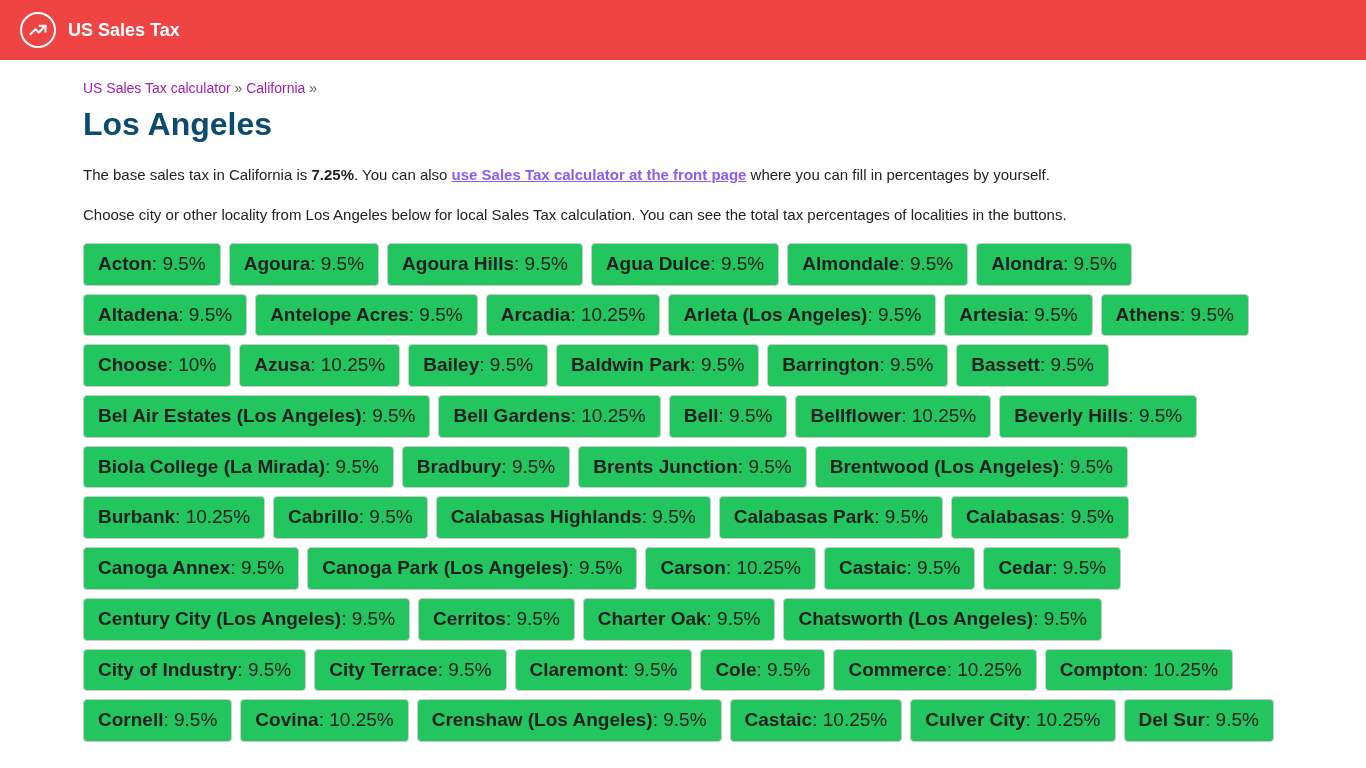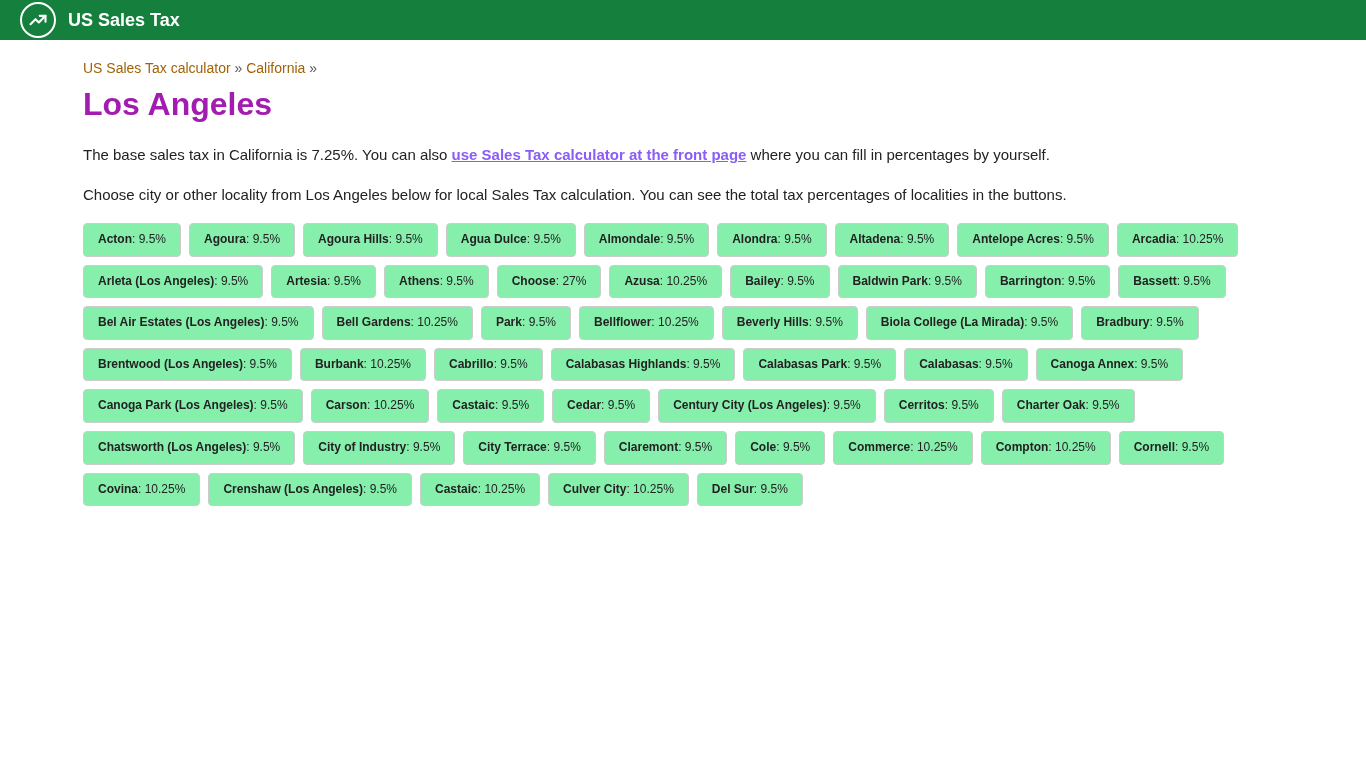--- a/index.html
+++ b/index.html
@@ -1,24 +1,24 @@
 <!DOCTYPE html>
 <html><head>
   <meta charset="utf-8">
   <style>
     * { box-sizing: border-box; margin: 0; padding: 0; }
     body { font-family: Arial, sans-serif; font-size: 15px; color: #222; background: #fff; }
 
     
     .header {
-      background-color: #15803d;
+      background-color: #ef4444;
       display: flex;
       align-items: center;
       padding: 0 20px;
-      height: 40px;
+      height: 60px;
     }
     .header-logo {
       width: 36px;
       height: 36px;
       border: 2px solid #fff;
       border-radius: 50%;
       display: flex;
       align-items: center;
       justify-content: center;
       margin-right: 12px;
@@ -41,61 +41,61 @@
       padding: 20px 20px 40px 20px;
     }
 
     
     .breadcrumb {
       font-size: 14px;
       color: #1a6e1a;
       margin-bottom: 10px;
     }
     .breadcrumb a {
-      color: #a16207;
+      color: #a21caf;
       text-decoration: none;
     }
     .breadcrumb span { color: #555; }
 
     
     .page-title {
       font-size: 32px;
       font-weight: bold;
-      color: #a21caf;
+      color: #0c4a6e;
       margin-bottom: 20px;
     }
 
     
     .desc {
       font-size: 15px;
       line-height: 1.6;
       color: #222;
       margin-bottom: 16px;
     }
-    .desc strong { font-weight: normal; }
+    .desc strong { font-weight: bold; }
     .desc .highlight-link {
       font-weight: bold;
       color: #8b5cf6;
       text-decoration: underline;
       cursor: pointer;
     }
 
     
     .city-grid {
       display: flex;
       flex-wrap: wrap;
       gap: 8px;
       margin-top: 10px;
     }
     .city-btn {
       border: 1px solid #ccc;
       border-radius: 4px;
       padding: 8px 14px;
-      font-size: 12px;
-      background: #86efac;
+      font-size: 19px;
+      background: #22c55e;
       color: #222;
       cursor: pointer;
       white-space: nowrap;
       line-height: 1.3;
     }
     .city-btn .city-name {
       font-weight: bold;
     }
     .city-btn .city-rate {
       font-weight: normal;
@@ -137,33 +137,34 @@
       <button class="city-btn"><span class="city-name">Agoura Hills</span><span class="city-rate">: 9.5%</span></button>
       <button class="city-btn"><span class="city-name">Agua Dulce</span><span class="city-rate">: 9.5%</span></button>
       <button class="city-btn"><span class="city-name">Almondale</span><span class="city-rate">: 9.5%</span></button>
       <button class="city-btn"><span class="city-name">Alondra</span><span class="city-rate">: 9.5%</span></button>
       <button class="city-btn"><span class="city-name">Altadena</span><span class="city-rate">: 9.5%</span></button>
       <button class="city-btn"><span class="city-name">Antelope Acres</span><span class="city-rate">: 9.5%</span></button>
       <button class="city-btn"><span class="city-name">Arcadia</span><span class="city-rate">: 10.25%</span></button>
       <button class="city-btn"><span class="city-name">Arleta (Los Angeles)</span><span class="city-rate">: 9.5%</span></button>
       <button class="city-btn"><span class="city-name">Artesia</span><span class="city-rate">: 9.5%</span></button>
       <button class="city-btn"><span class="city-name">Athens</span><span class="city-rate">: 9.5%</span></button>
-      <button class="city-btn"><span class="city-name">Choose</span><span class="city-rate">: 27%</span></button>
+      <button class="city-btn"><span class="city-name">Choose</span><span class="city-rate">: 10%</span></button>
       <button class="city-btn"><span class="city-name">Azusa</span><span class="city-rate">: 10.25%</span></button>
       <button class="city-btn"><span class="city-name">Bailey</span><span class="city-rate">: 9.5%</span></button>
       <button class="city-btn"><span class="city-name">Baldwin Park</span><span class="city-rate">: 9.5%</span></button>
       <button class="city-btn"><span class="city-name">Barrington</span><span class="city-rate">: 9.5%</span></button>
       <button class="city-btn"><span class="city-name">Bassett</span><span class="city-rate">: 9.5%</span></button>
       <button class="city-btn"><span class="city-name">Bel Air Estates (Los Angeles)</span><span class="city-rate">: 9.5%</span></button>
       <button class="city-btn"><span class="city-name">Bell Gardens</span><span class="city-rate">: 10.25%</span></button>
-      <button class="city-btn"><span class="city-name">Park</span><span class="city-rate">: 9.5%</span></button>
+      <button class="city-btn"><span class="city-name">Bell</span><span class="city-rate">: 9.5%</span></button>
       <button class="city-btn"><span class="city-name">Bellflower</span><span class="city-rate">: 10.25%</span></button>
       <button class="city-btn"><span class="city-name">Beverly Hills</span><span class="city-rate">: 9.5%</span></button>
       <button class="city-btn"><span class="city-name">Biola College (La Mirada)</span><span class="city-rate">: 9.5%</span></button>
       <button class="city-btn"><span class="city-name">Bradbury</span><span class="city-rate">: 9.5%</span></button>
+      <button class="city-btn"><span class="city-name">Brents Junction</span><span class="city-rate">: 9.5%</span></button>
       <button class="city-btn"><span class="city-name">Brentwood (Los Angeles)</span><span class="city-rate">: 9.5%</span></button>
       <button class="city-btn"><span class="city-name">Burbank</span><span class="city-rate">: 10.25%</span></button>
       <button class="city-btn"><span class="city-name">Cabrillo</span><span class="city-rate">: 9.5%</span></button>
       <button class="city-btn"><span class="city-name">Calabasas Highlands</span><span class="city-rate">: 9.5%</span></button>
       <button class="city-btn"><span class="city-name">Calabasas Park</span><span class="city-rate">: 9.5%</span></button>
       <button class="city-btn"><span class="city-name">Calabasas</span><span class="city-rate">: 9.5%</span></button>
       <button class="city-btn"><span class="city-name">Canoga Annex</span><span class="city-rate">: 9.5%</span></button>
       <button class="city-btn"><span class="city-name">Canoga Park (Los Angeles)</span><span class="city-rate">: 9.5%</span></button>
       <button class="city-btn"><span class="city-name">Carson</span><span class="city-rate">: 10.25%</span></button>
       <button class="city-btn"><span class="city-name">Castaic</span><span class="city-rate">: 9.5%</span></button>

